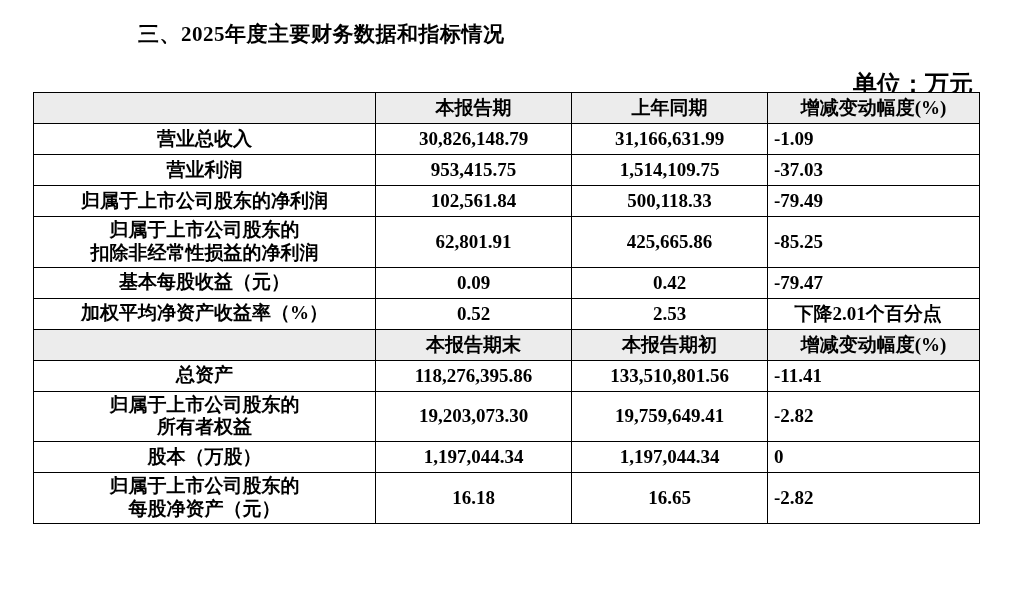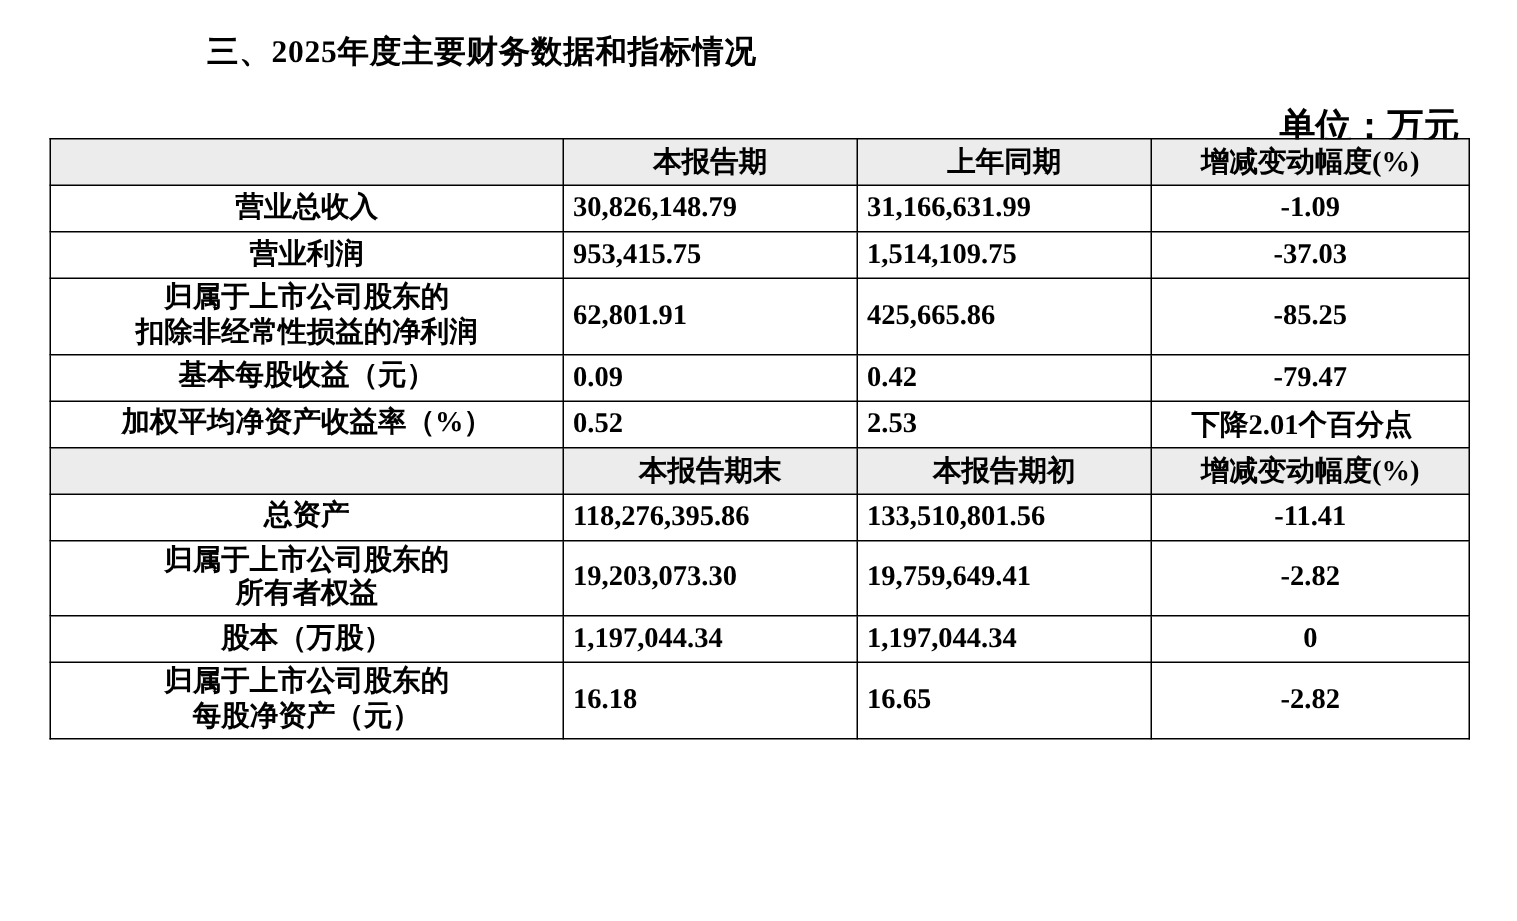--- a/index.html
+++ b/index.html
@@ -68,26 +68,26 @@
   }
   tr.header-row td.blank {
     background: #ececec;
   }
   td.label {
     text-align: center;
     font-weight: bold;
     line-height: 1.18;
   }
   td.num {
+    text-align: center;
+    padding-right: 12px;
+    font-weight: bold;
+  }
+  td.chg {
     text-align: left;
-    padding-right: 12px;
-    font-weight: bold;
-  }
-  td.chg {
-    text-align: center;
     padding-right: 12px;
     font-weight: bold;
   }
   td.chg.text {
     text-align: center;
     padding-right: 17px;
   }
   td.tall {
     height: 58px;
   }
@@ -130,20 +130,26 @@
         </tr>
 
         <tr>
           <td class="label">营业利润</td>
           <td class="num">953,415.75</td>
           <td class="num">1,514,109.75</td>
           <td class="chg">-37.03</td>
         </tr>
 
 
+        <tr>
+          <td class="label">归属于上市公司股东的净利润</td>
+          <td class="num">102,561.84</td>
+          <td class="num">500,118.33</td>
+          <td class="chg">-79.49</td>
+        </tr>
 
         <tr>
           <td class="label tall">
             <span class="two-line">归属于上市公司股东的</span>
             <span class="two-line">扣除非经常性损益的净利润</span>
           </td>
           <td class="num tall">62,801.91</td>
           <td class="num tall">425,665.86</td>
           <td class="chg tall">-85.25</td>
         </tr>

